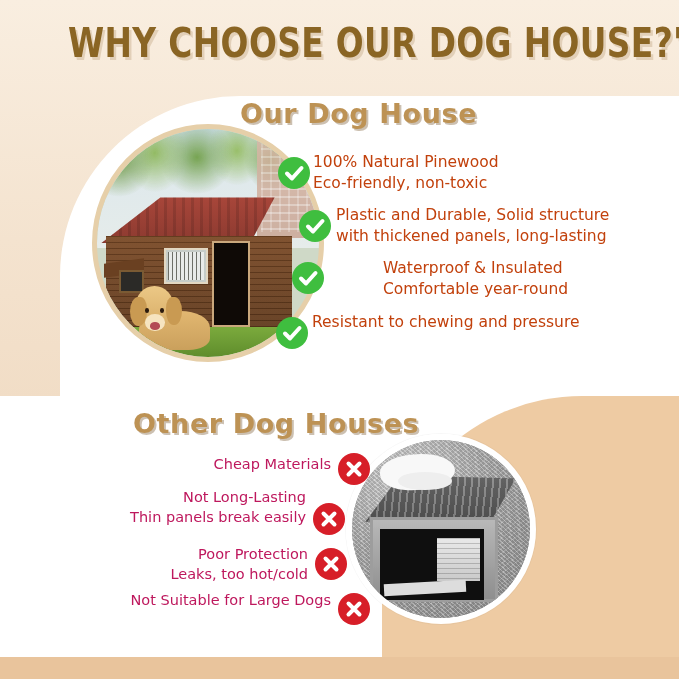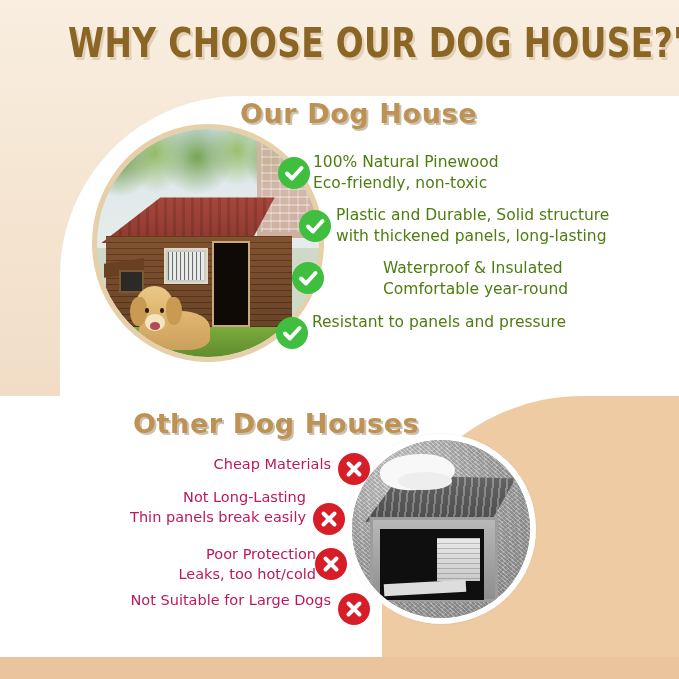--- a/index.html
+++ b/index.html
@@ -267,21 +267,21 @@
   }
   .check-icon { background:#3fbe3f; }
   .x-icon     { background:#d71e28; }
   .check-icon svg, .x-icon svg { display:block; width:32px; height:32px; }
 
   
   .pro-item {
     position:absolute;
     font-family:"DejaVu Sans", sans-serif;
     font-size:15.5px;
-    color:#4d7c0f;
+    color:#c2410c;
     line-height:1.38;
     font-weight:500;
     white-space:nowrap;
   }
   .pro-item .l1 { display:block; }
   .pro-item .l2 { display:block; }
 
   
   .con-item {
     position:absolute;
@@ -374,21 +374,21 @@
   </div>
   <div class="pro-item" style="left:336px; top:205px;">
     <span class="l1">Plastic and Durable,  Solid structure</span>
     <span class="l2">with thickened panels, long-lasting</span>
   </div>
   <div class="pro-item" style="left:335px; top:258px;margin-left:48px;">
     <span class="l1">Waterproof &amp; Insulated</span>
     <span class="l2">Comfortable year-round</span>
   </div>
   <div class="pro-item" style="left:312px; top:312px;">
-    <span class="l2">Resistant to panels and pressure</span>
+    <span class="l2">Resistant to chewing and pressure</span>
   </div>
 
   <div class="x-icon" style="left:338px; top:453px;">
     <svg viewBox="0 0 32 32">
         <path d="M10.5 10.5 L21.5 21.5 M21.5 10.5 L10.5 21.5" stroke="#ffffff" stroke-width="4" stroke-linecap="round" fill="none"></path>
       </svg>
   </div>
   <div class="x-icon" style="left:313px; top:503px;">
     <svg viewBox="0 0 32 32">
         <path d="M10.5 10.5 L21.5 21.5 M21.5 10.5 L10.5 21.5" stroke="#ffffff" stroke-width="4" stroke-linecap="round" fill="none"></path>
@@ -405,21 +405,21 @@
       </svg>
   </div>
 
   <div class="con-item" style="left:0; top:454px; width:331px;">
     <span class="l1">Cheap Materials</span>
   </div>
   <div class="con-item" style="left:0; top:487px; width:306px;">
     <span class="l1">Not Long-Lasting</span>
     <span class="l2">Thin panels break easily</span>
   </div>
-  <div class="con-item" style="left:8px; top:544px; width:308px;">
+  <div class="con-item" style="left:0; top:544px; width:308px;">
     <span class="l1">Poor Protection</span>
     <span class="l2">Leaks, too hot/cold</span>
   </div>
   <div class="con-item" style="left:0; top:590px; width:331px;">
     <span class="l1">Not Suitable for Large Dogs</span>
   </div>
 
 </div>
 
 </body></html>

